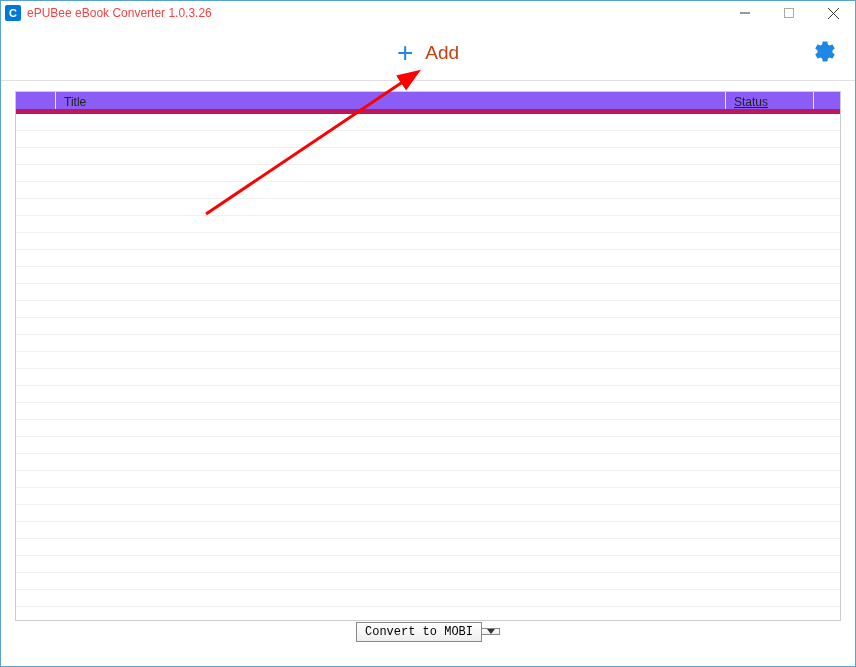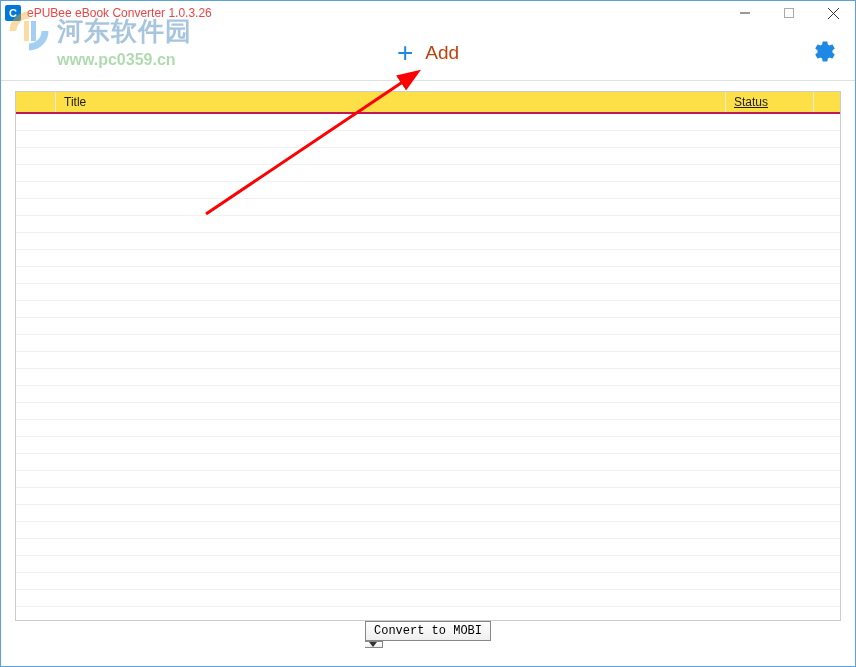--- a/index.html
+++ b/index.html
@@ -97,22 +97,22 @@
     .table-wrap {
       border: 1px solid #ccc;
       height: 530px;
       overflow: hidden;
       position: relative;
       background: #fff;
     }
     .table-header {
       display: flex;
       height: 22px;
-      border-bottom: 2px solid #be185d;
-      background: #fde047;
+      border-bottom: 5px solid #be185d;
+      background: #8b5cf6;
     }
     .th-checkbox {
       width: 40px;
       border-right: 1px solid #e8e8e8;
     }
     .th-title {
       flex: 1;
       border-right: 1px solid #e8e8e8;
       padding: 3px 8px;
       font-size: 12px;
@@ -139,24 +139,23 @@
     }
     .footer {
       height: 42px;
       display: flex;
       align-items: flex-start;
       justify-content: center;
       padding-top: 8px;
     }
     .convert-btn {
       display: flex;
-      align-items: flex-start;
+      align-items: center;
       height: 21px;
       cursor: pointer;
-      flex-direction: column;
     }
     .convert-main {
       border: 1px solid #888;
       background: linear-gradient(#fff,#eee);
       padding: 2px 8px;
       font-family: "Courier New", monospace;
       font-size: 12px;
       display: flex;
       align-items: center;
     }
@@ -296,34 +295,20 @@
     <div class="convert-btn">
       <div class="convert-main">Convert to MOBI</div>
       <div class="convert-drop">
         <svg width="8" height="5">
             <polygon points="0,0 8,0 4,5" fill="#333"></polygon>
           </svg>
       </div>
     </div>
   </div>
 
-  <div class="watermark">
-    <div class="wm-logo">
-      <div class="wm-circle">
-        <svg width="44" height="44" viewBox="0 0 44 44">
-          <path d="M6,22 A16,16 0 0,1 22,6" fill="none" stroke="#f5a623" stroke-width="7"></path>
-          <path d="M38,22 A16,16 0 0,1 22,38" fill="none" stroke="#1e88e5" stroke-width="7"></path>
-          <rect x="17" y="12" width="5" height="20" fill="#f5a623"></rect>
-          <rect x="24" y="12" width="5" height="20" fill="#1e88e5"></rect>
-        </svg>
-      </div>
-      <div class="wm-text">河东软件园</div>
-    </div>
-    <div class="wm-url">www.pc0359.cn</div>
-  </div>
 
   <svg class="annotation-arrow" width="260" height="165">
     <defs>
       <marker id="arrowhead" markerWidth="8" markerHeight="8" refX="6" refY="3" orient="auto">
         <polygon points="0,0 8,3 0,6" fill="#ff0000"></polygon>
       </marker>
     </defs>
     <line x1="25" y1="155" x2="235" y2="14" stroke="#ff0000" stroke-width="3" marker-end="url(#arrowhead)"></line>
   </svg>
 

